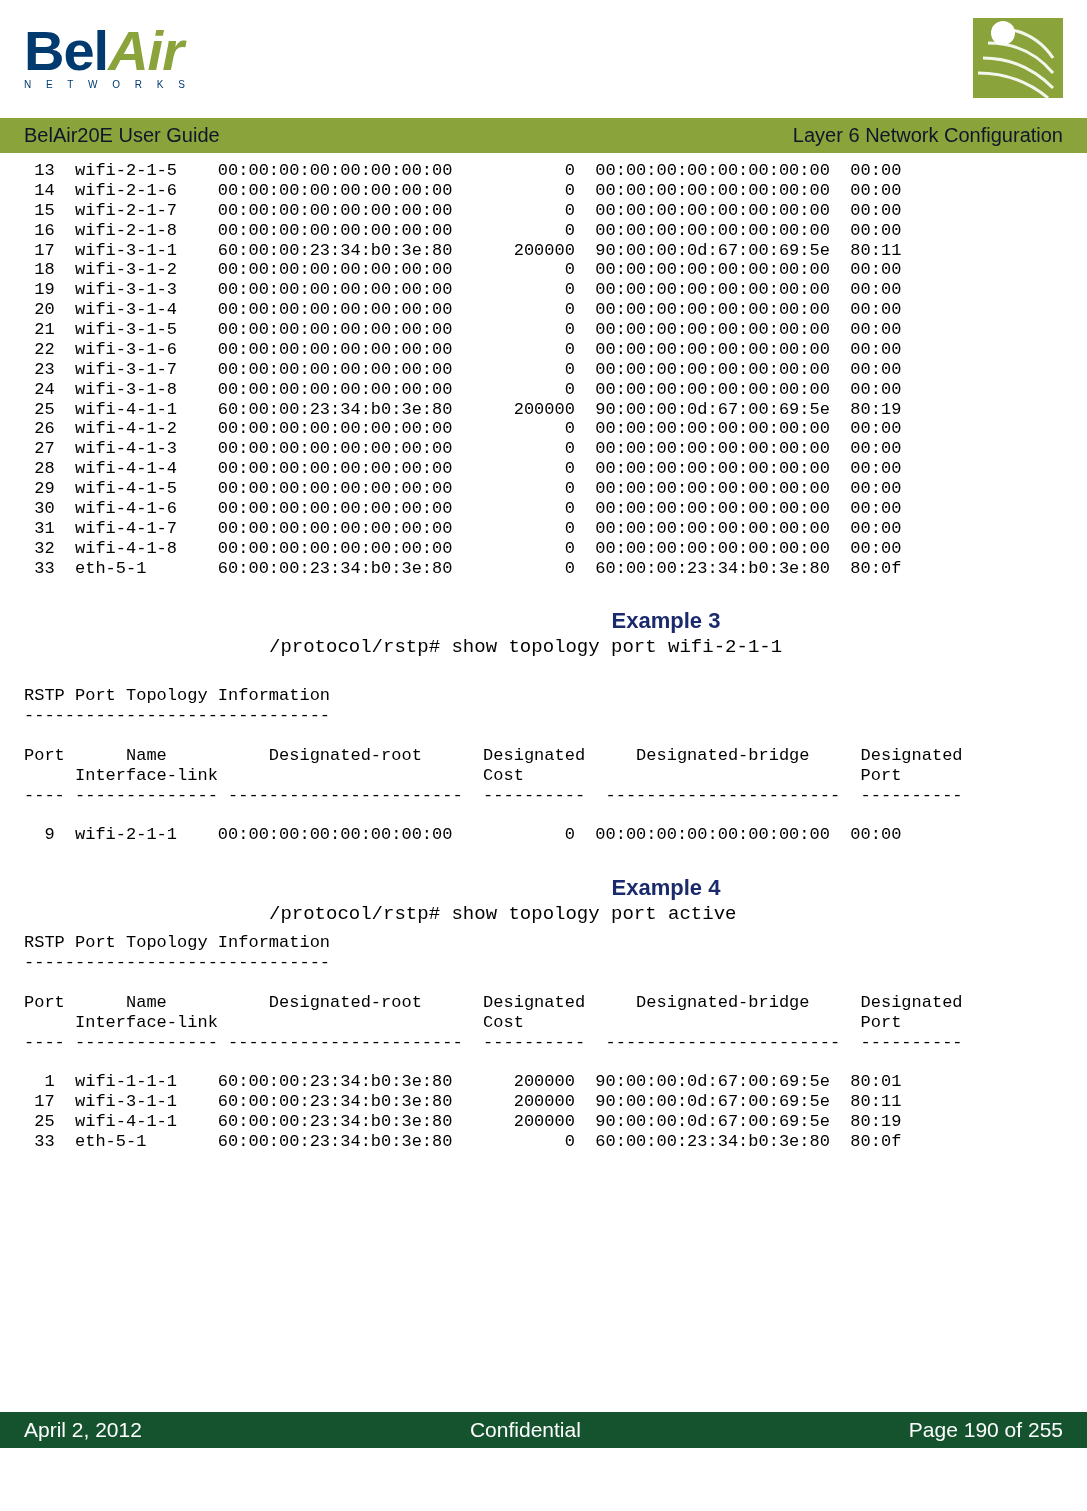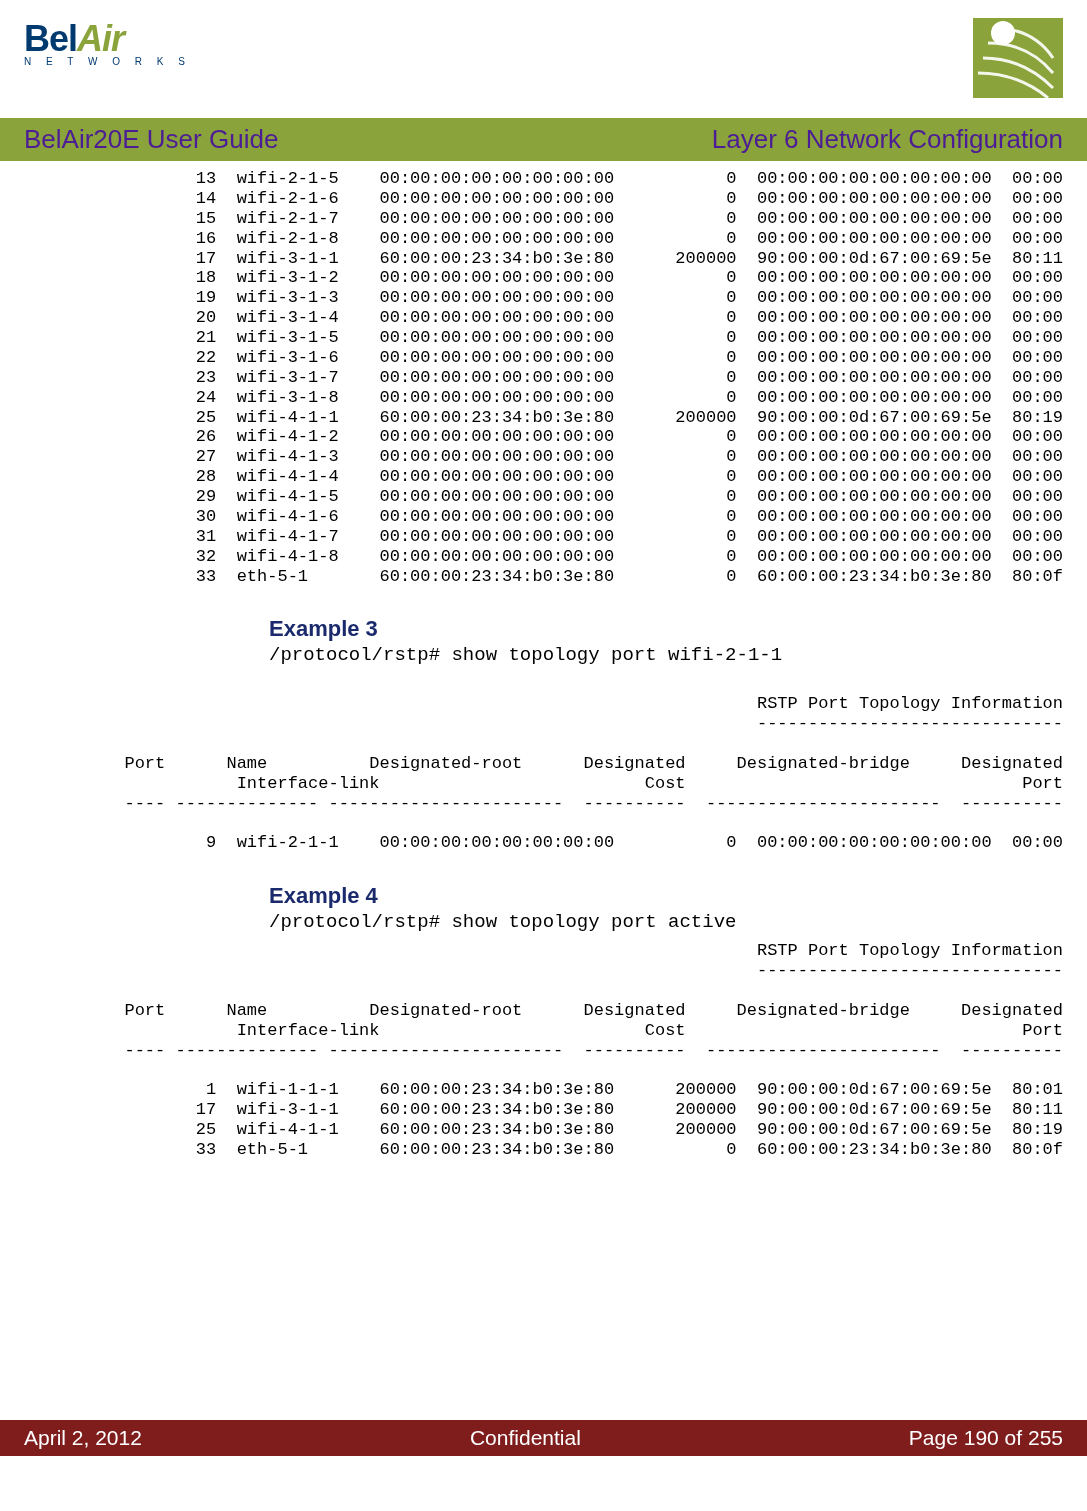--- a/index.html
+++ b/index.html
@@ -20,69 +20,69 @@
   .topbar {
     display: flex;
     justify-content: space-between;
     align-items: flex-start;
     height: 100px;
   }
   .logo-block {
     font-family: Arial, Helvetica, sans-serif;
   }
   .logo-main {
-    font-size: 36px;
+    font-size: 56px;
     font-weight: bold;
     letter-spacing: -1px;
   }
   .logo-main .bel { color: #003a6f; }
   .logo-main .air { color: #8aa33b; font-style: italic; }
   .logo-sub {
     font-size: 10px;
     letter-spacing: 6px;
     color: #003a6f;
     margin-top: -4px;
   }
   .corner-icon svg {
     display: block;
   }
   .band {
     margin: 0 -24px;
     background: #8aa33b;
-    color: #4c1d95;
+    color: #0f172a;
     font-family: "Trebuchet MS", "Segoe UI", Arial, sans-serif;
-    font-size: 26px;
+    font-size: 20px;
     padding: 6px 24px;
     display: flex;
     justify-content: space-between;
   }
   .mono-block {
     white-space: pre;
     line-height: 1.17;
     margin-top: 8px;
-    text-align: right;
   }
   .heading {
     font-family: "Trebuchet MS", "Segoe UI", Arial, sans-serif;
     color: #1a2a6c;
     font-weight: bold;
     font-size: 22px;
     margin-left: 245px;
     margin-top: 30px;
+    text-align: center;
   }
   .cmd-line {
     font-family: "Courier New", Courier, monospace;
     font-size: 19px;
     margin-left: 245px;
     margin-top: 2px;
     white-space: pre;
   }
   .footer {
     margin: 260px -24px 0 -24px;
-    background: #7f1d1d;
+    background: #14532d;
     color: #fff;
     font-family: "Trebuchet MS", "Segoe UI", Arial, sans-serif;
     font-size: 21px;
     padding: 6px 24px;
     display: flex;
     justify-content: space-between;
   }
   .docnum {
     text-align: center;
     font-family: "Trebuchet MS", "Segoe UI", Arial, sans-serif;

